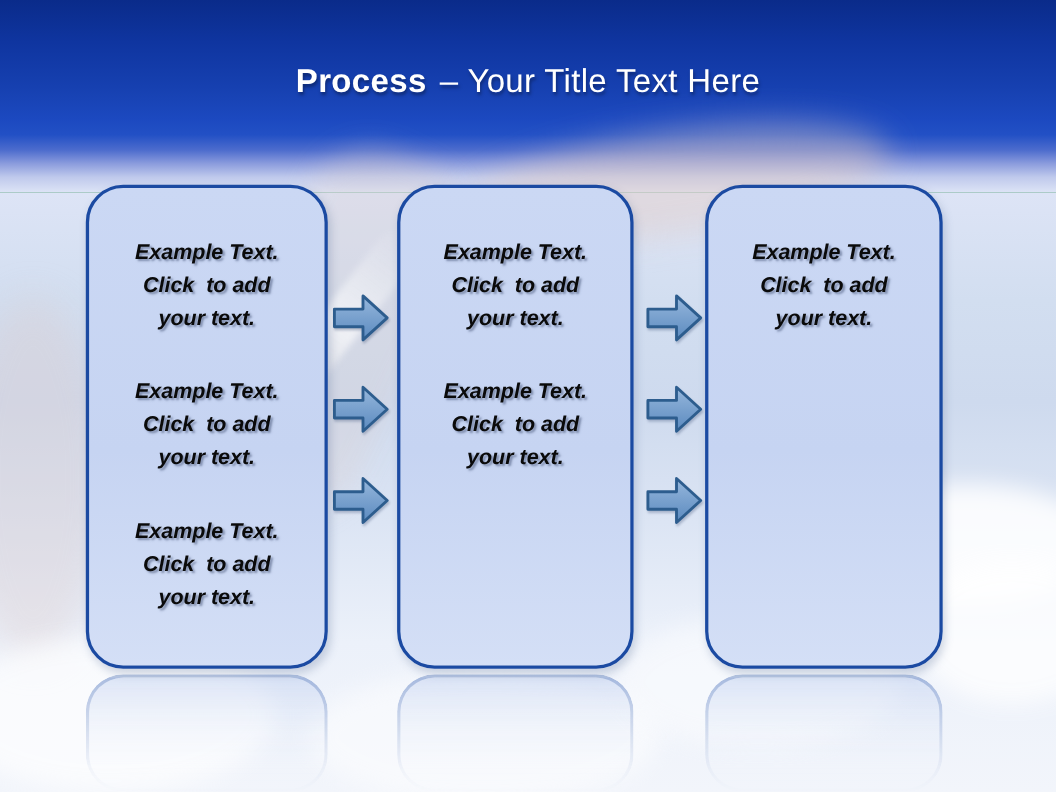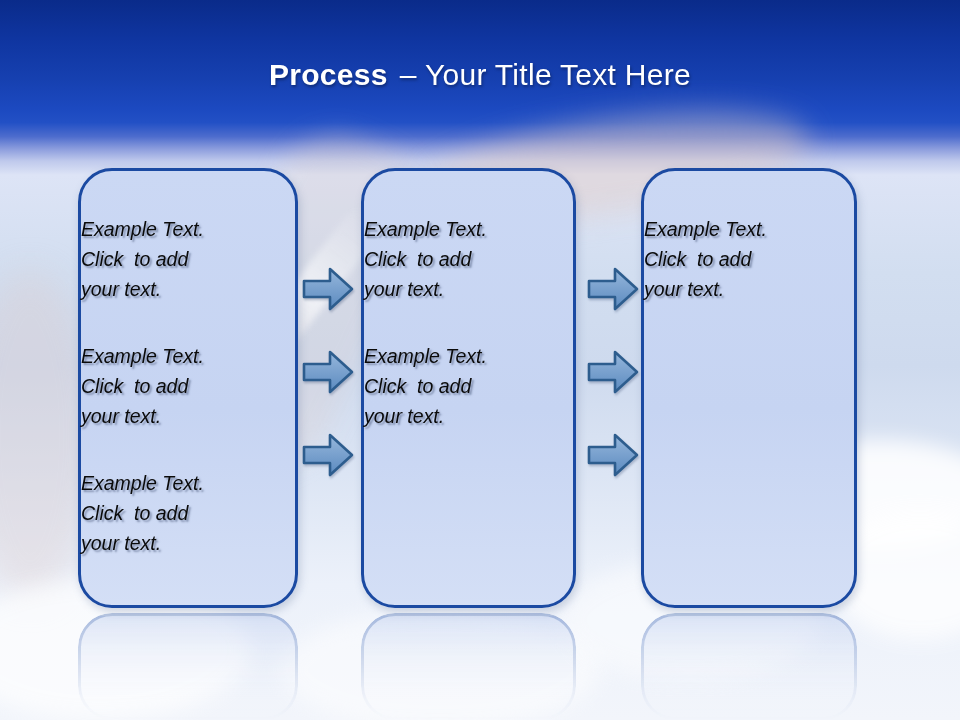--- a/index.html
+++ b/index.html
@@ -42,22 +42,22 @@
   
   .panel{position:absolute;top:168px;height:440px;z-index:5;box-sizing:border-box;
     background:linear-gradient(180deg,#cbd8f4 0%,#c6d4f2 55%,#d4dff6 100%);
     border:3px solid #1b4aa2;border-radius:34px;
     box-shadow:2px 4px 8px rgba(90,110,150,.28);}
   .box-1{left:78px;width:220px;}
   .box-2{left:361px;width:215px;}
   .box-3{left:641px;width:216px;}
   .inner{padding-top:43px;}
   .tb{margin:0 0 37px 0;}
-  .line{text-align:left;font-style:italic;font-size:19.5px;line-height:30px;
-    color:#0a0a0a;white-space:pre;text-shadow:2px 2px 2px rgba(75,90,125,.6);}
+  .line{text-align:center;font-style:italic;font-size:19.5px;line-height:30px;
+    color:#0a0a0a;white-space:pre;text-shadow:2px 2px 2px rgba(75,90,125,.6);font-weight:bold;}
 
   
   .arrow{position:absolute;width:52px;height:46px;z-index:6;
     filter:drop-shadow(1px 2px 1px rgba(50,70,110,.30));}
   .a1{left:302px;top:266px;} .a2{left:302px;top:349px;} .a3{left:302px;top:432px;}
   .a4{left:587px;top:266px;} .a5{left:587px;top:349px;} .a6{left:587px;top:432px;}
 
   
   .reflection{position:absolute;top:613px;height:107px;z-index:4;box-sizing:border-box;
     border:3px solid rgba(27,74,162,.45);border-radius:34px;

